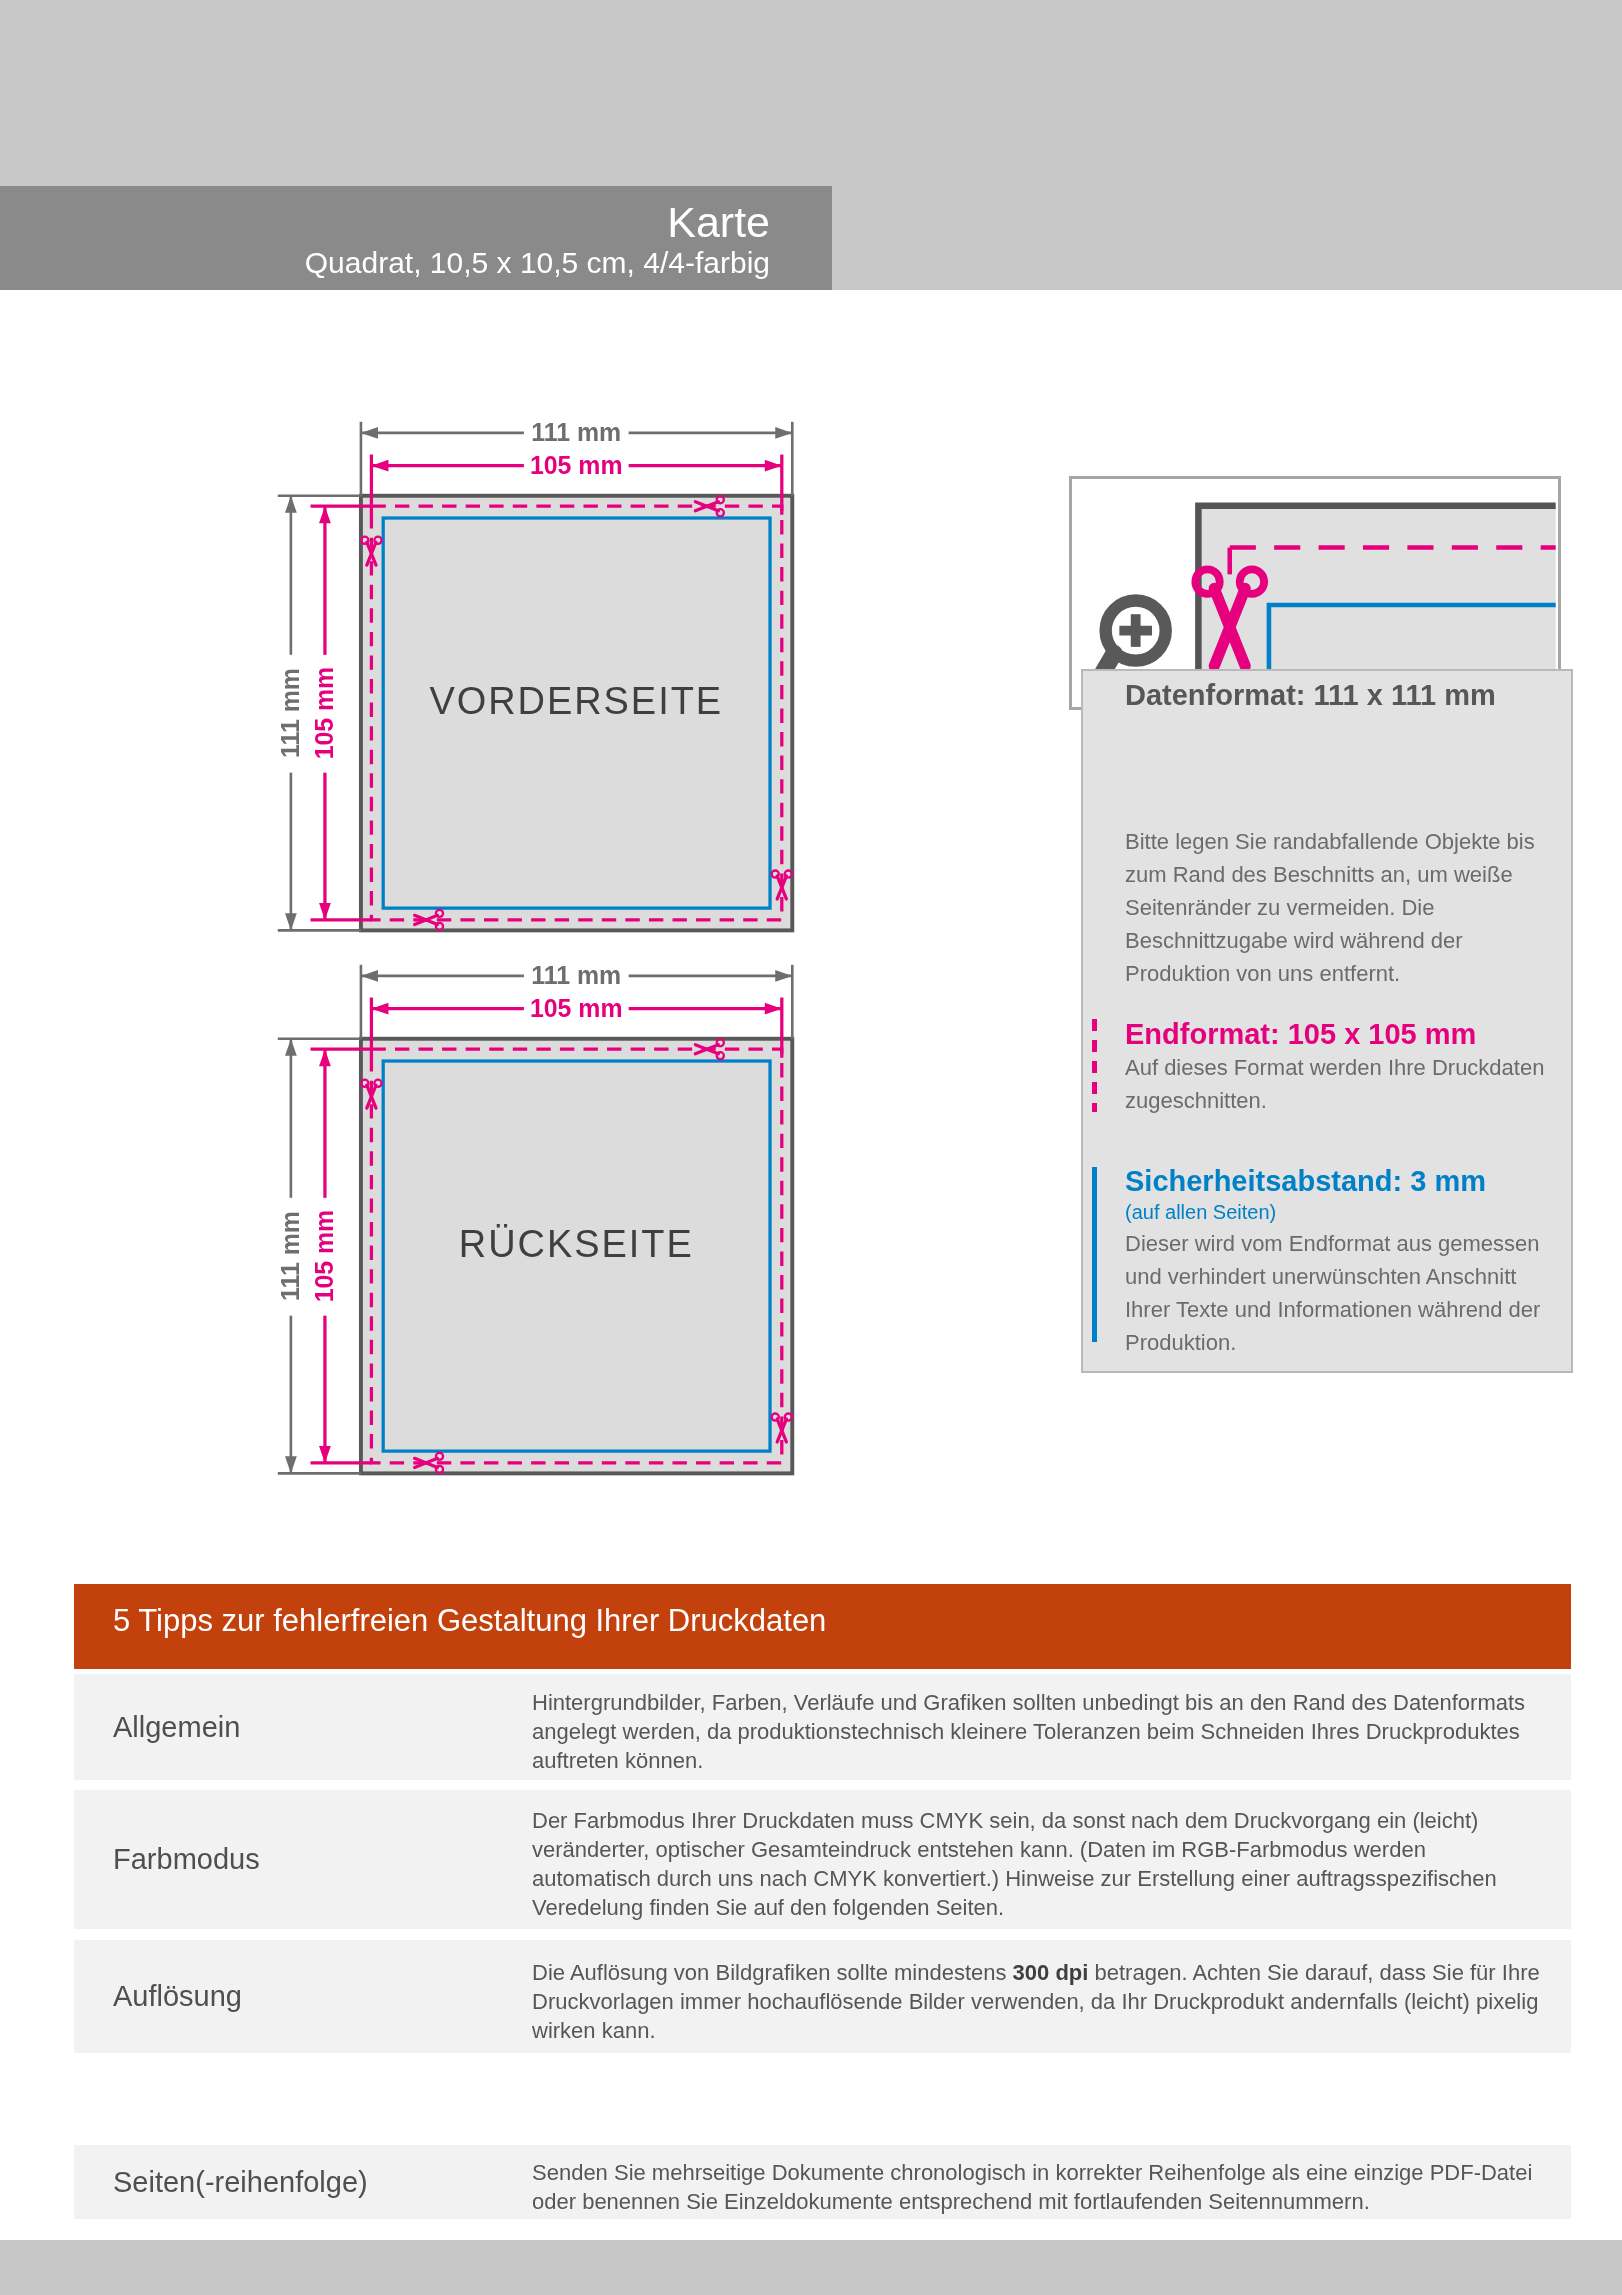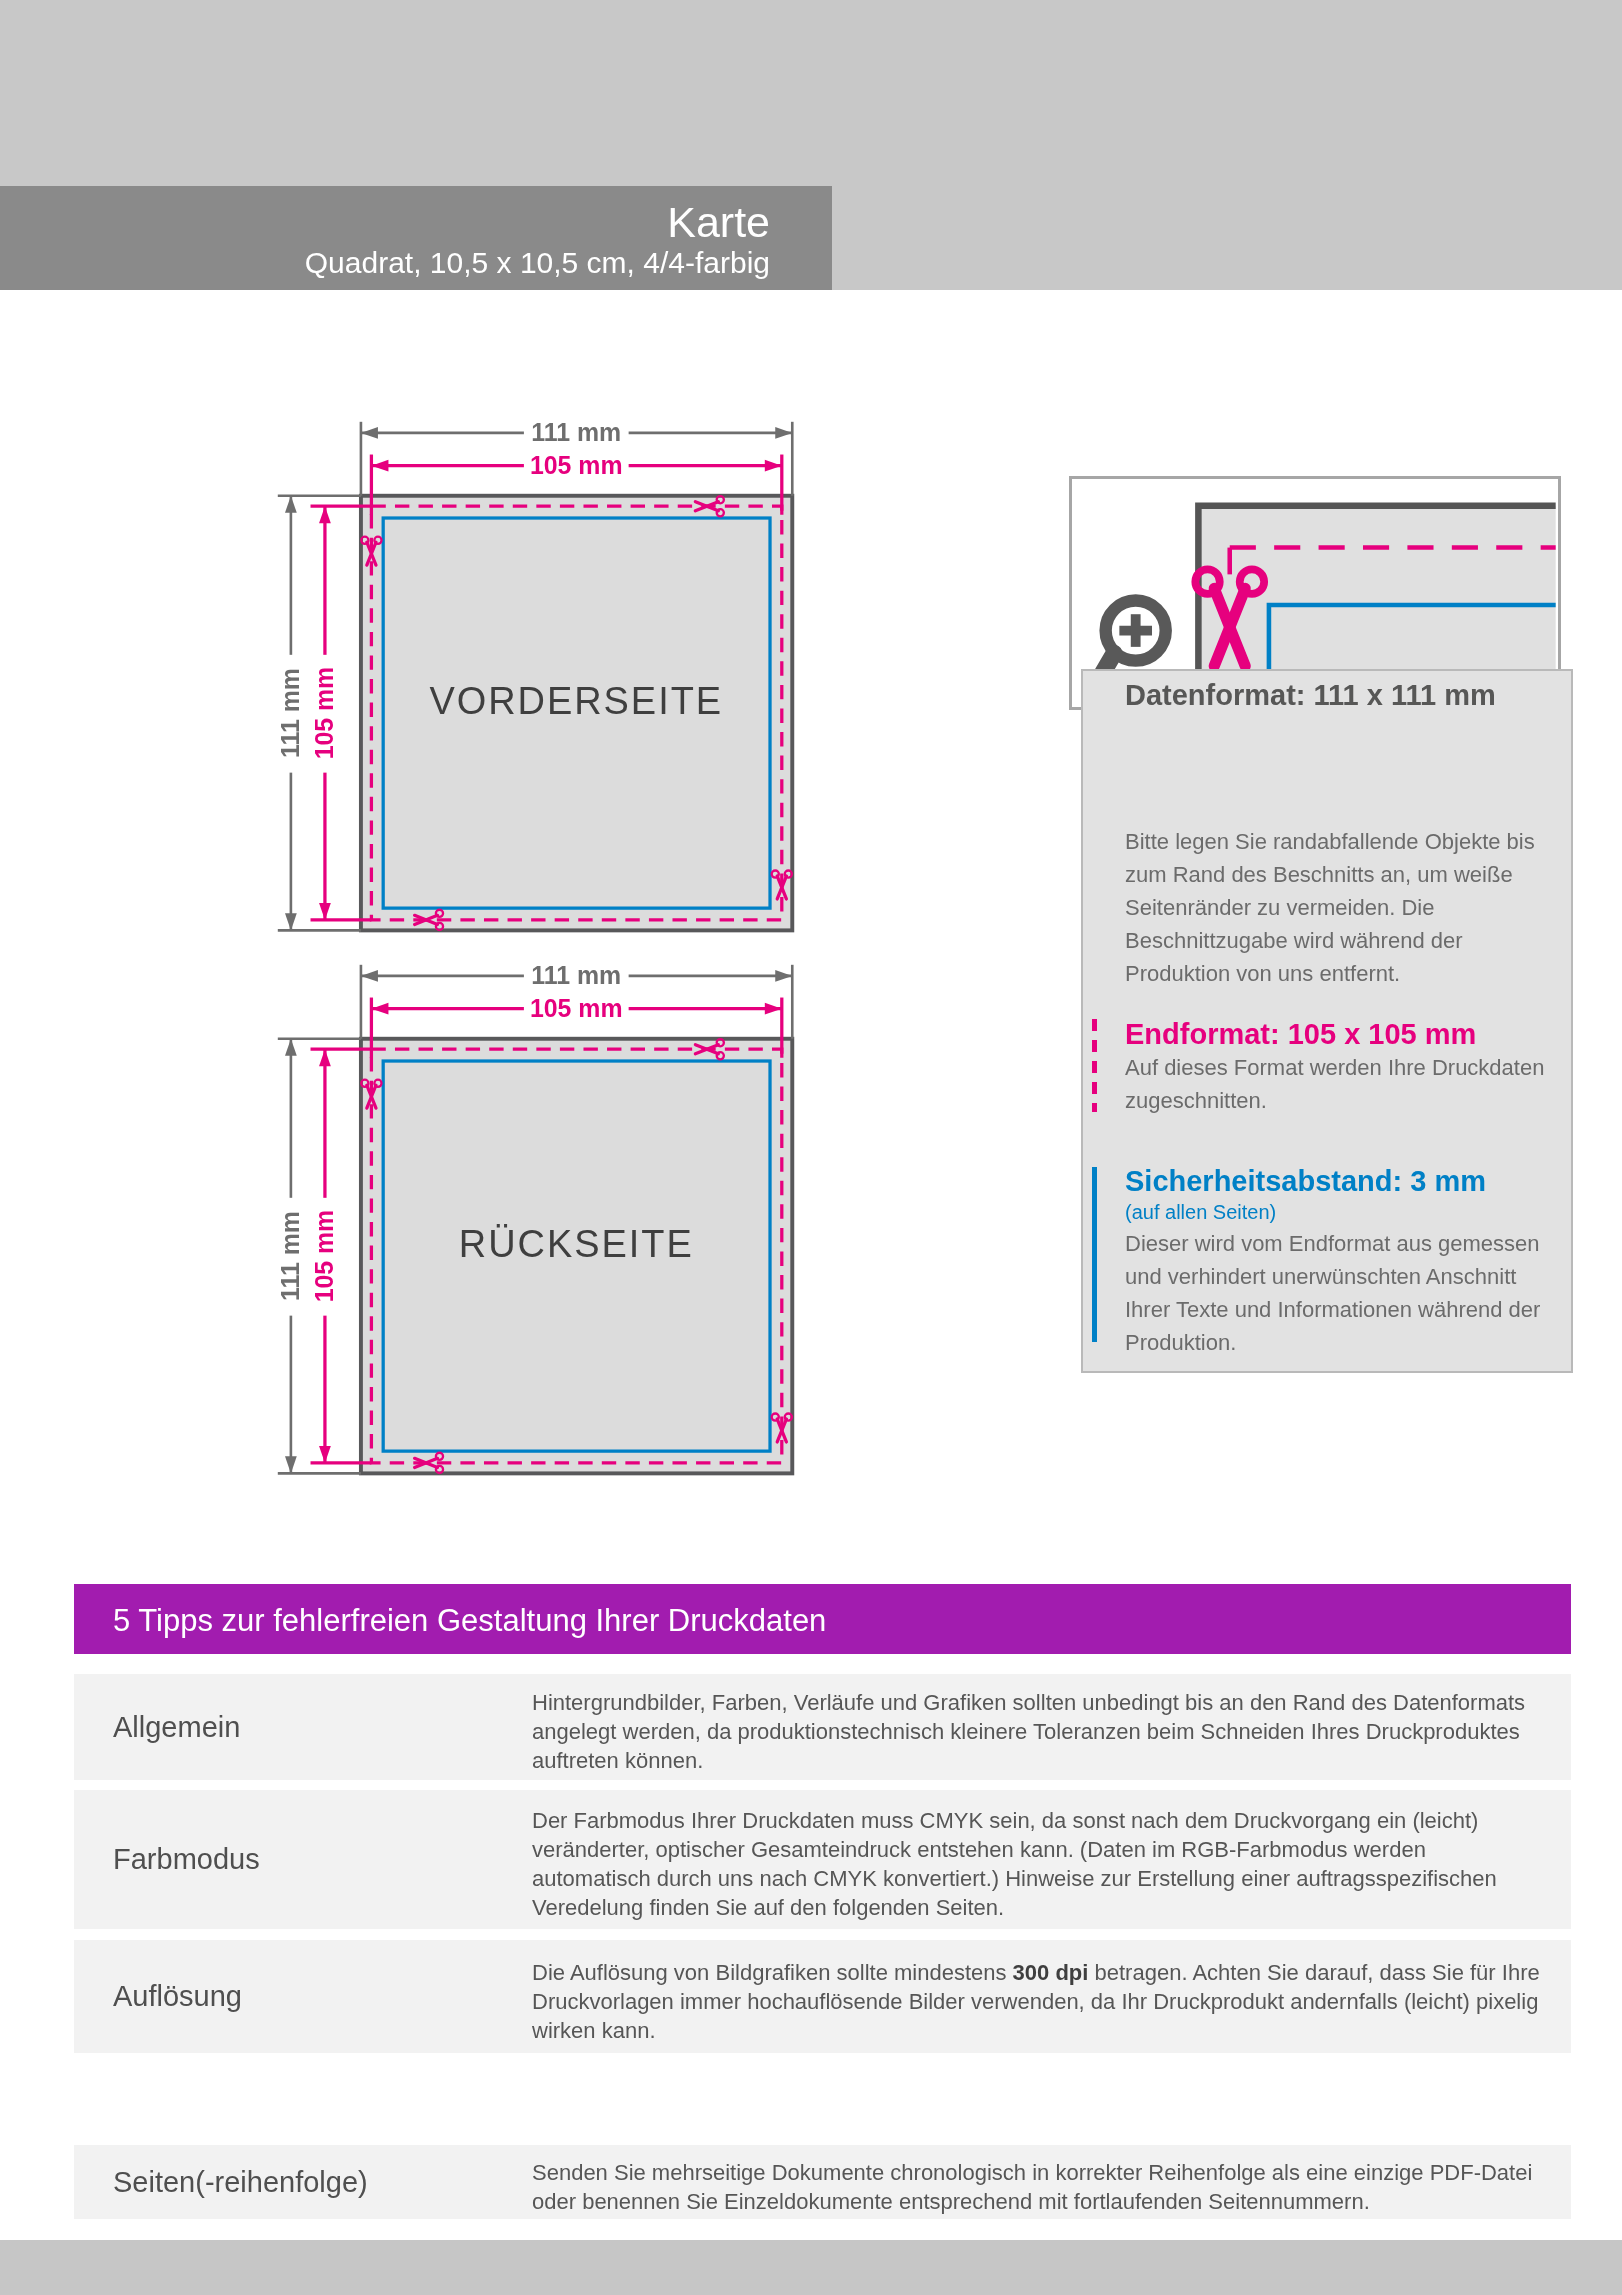--- a/index.html
+++ b/index.html
@@ -34,21 +34,21 @@
   .panel-body { font-size:22px; line-height:33px; color:#6b6b6b; }
   .panel-body b { color:#575756; }
   #blk-datenformat { top:6.5px; }
   #blk-bleed { top:154px; }
   #blk-endformat { top:346px; }
   #blk-sicherheit { top:493px; }
   #accent-dashed { position:absolute; left:9.2px; top:348px; width:4.6px; height:93px;
     background:repeating-linear-gradient(to bottom,#e6007e 0 11.8px,transparent 11.8px 21px); }
   #accent-solid { position:absolute; left:9.2px; top:496px; width:4.6px; height:175px; background:#0080c6; }
   
-  #tips-bar { left:74px; top:1584px; width:1497px; height:70px; background:#a21caf; }
+  #tips-bar { left:74px; top:1584px; width:1497px; height:85px; background:#c2410c; }
   #tips-bar span { display:block; padding-left:39px; line-height:73px; font-size:31px; color:#ffffff; }
   .tips-row { left:74px; width:1497px; background:#f2f2f2; display:flex; align-items:center; }
   .tips-label { width:458px; padding-left:39px; font-size:29px; color:#4f4f4f; flex:0 0 458px; }
   .tips-text { width:1008px; font-size:22px; line-height:29px; color:#565656;margin-top:9px; }
   .tips-text b { color:#3f3f3f; }
   #row-allgemein   { top:1674px; height:106px; }
   #row-farbmodus   { top:1790px; height:139px; }
   #row-aufloesung  { top:1940px; height:113px; }
   #row-dateiformat { top:2063px; height:72px; }
   #row-seiten      { top:2145px; height:74px; }

